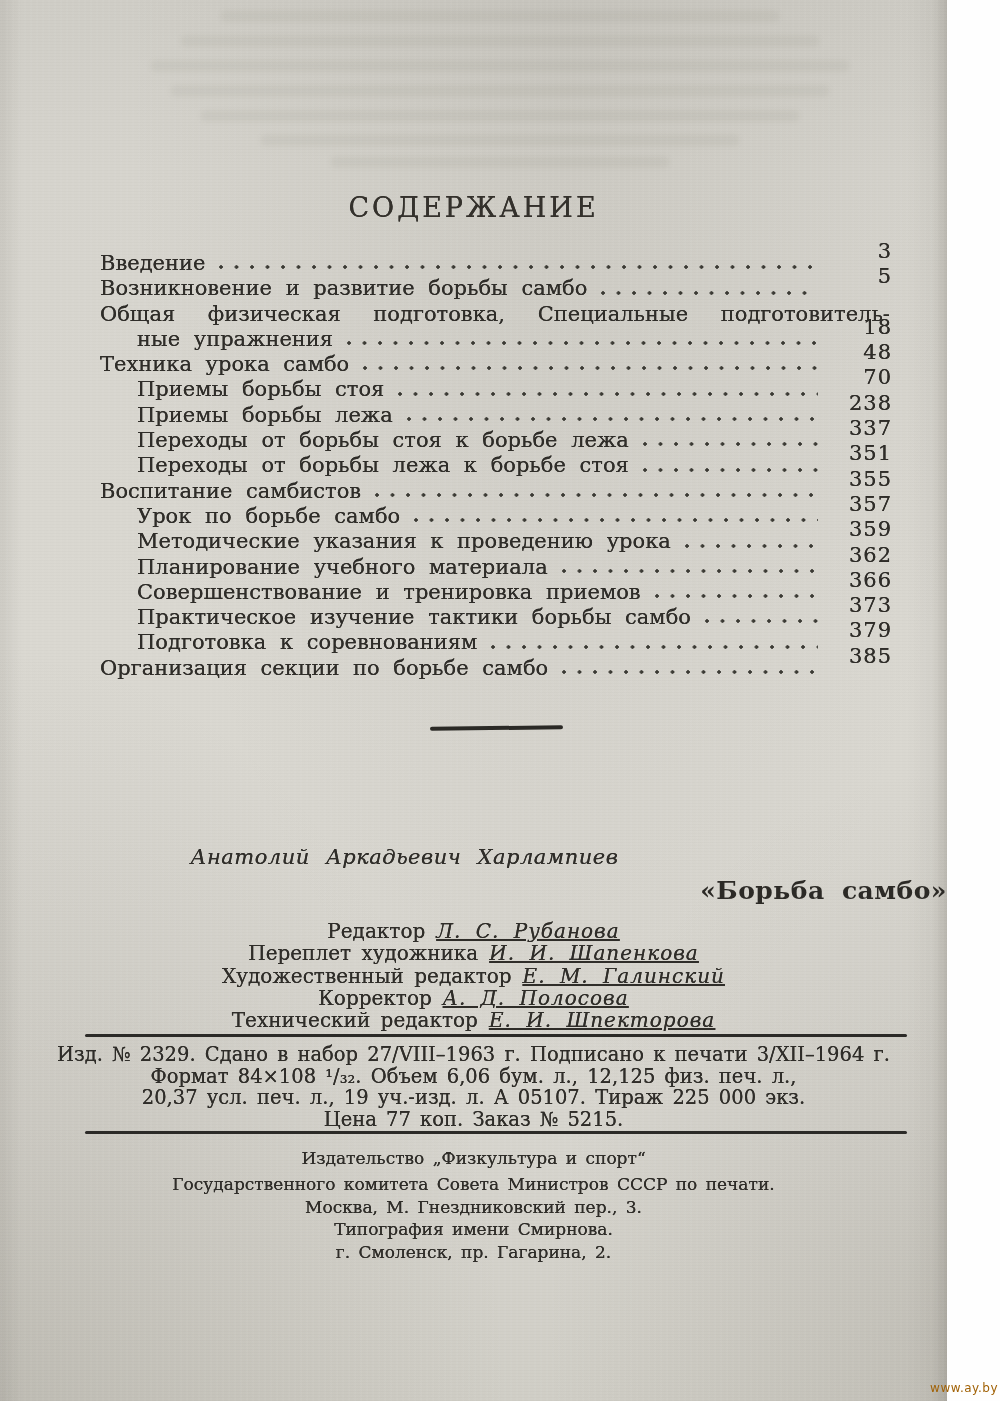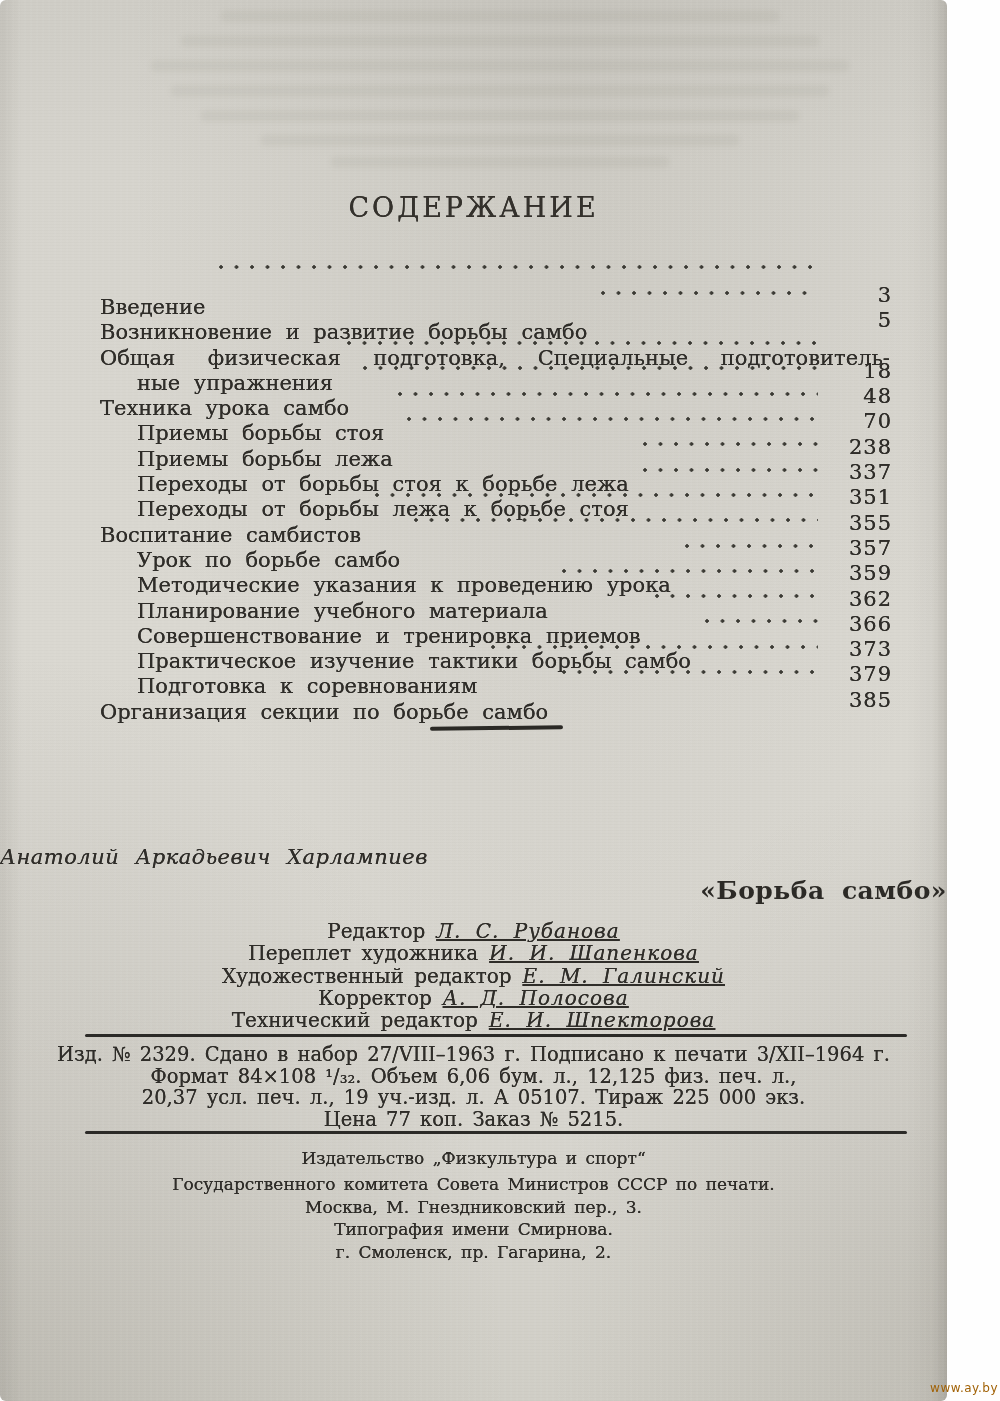--- a/index.html
+++ b/index.html
@@ -15,21 +15,20 @@
   
   .page{
     position:absolute;left:0;top:0;width:947px;height:1401px;
     background:
       radial-gradient(ellipse at 0% 100%, rgba(95,90,80,0.16), rgba(95,90,80,0) 38%),
       radial-gradient(ellipse at 100% 95%, rgba(95,90,80,0.14), rgba(95,90,80,0) 30%),
       radial-gradient(ellipse at 60% 6%, rgba(110,105,95,0.10), rgba(110,105,95,0) 55%),
       linear-gradient(90deg, rgba(90,85,78,0.10), rgba(90,85,78,0) 22px),
       linear-gradient(270deg, rgba(80,75,66,0.20), rgba(80,75,66,0.05) 14px, rgba(80,75,66,0) 40px),
       linear-gradient(180deg,#cfcdc6 0%,#d6d4cd 12%,#dad8d1 45%,#d7d5ce 80%,#d0cec6 100%);
-    border-radius: 6px;
   }
   
   .page::before{
     content:"";position:absolute;inset:0;
     background:
       repeating-linear-gradient(0deg, rgba(0,0,0,0.015) 0 1px, rgba(0,0,0,0) 1px 3px),
       repeating-linear-gradient(90deg, rgba(255,255,255,0.03) 0 2px, rgba(255,255,255,0) 2px 6px);
     pointer-events:none;
   }
   
@@ -54,21 +53,21 @@
   
   .doc-title{
     position:absolute;left:0;top:192px;width:947px;text-align:center;
     font-size:27px;letter-spacing:3px;color:#34312c;
     text-shadow:0 0 0.5px #34312c;
   }
 
   
   .toc{position:absolute;left:100px;top:251px;width:792px;font-size:21px;}
   .toc-row{display:flex;align-items:baseline;height:25.3px;line-height:25.3px;}
-  .toc-label{white-space:nowrap;word-spacing:7px;text-shadow:0 0 0.4px #2f2d29;margin-top:44px;}
+  .toc-label{white-space:nowrap;word-spacing:7px;text-shadow:0 0 0.4px #2f2d29;}
   .ind .toc-label{padding-left:37px;}
   .just .toc-label{word-spacing:26px;}
   .leader{
     flex:1;align-self:flex-end;height:4px;min-width:0;
     margin:0 10px 7px 14px;
     background-image:radial-gradient(circle at 2px 2px, #3b3a34 1.5px, rgba(0,0,0,0) 2px);
     background-size:15.5px 4px;background-repeat:repeat-x;
   }
   .noleader .leader{visibility:hidden;}
   .toc-page{
@@ -77,21 +76,21 @@
   }
 
   
   .divider{
     position:absolute;left:430px;top:726px;width:133px;height:3.5px;
     background:#2b2a26;transform:rotate(-0.6deg);border-radius:2px;
   }
 
   
   .author-line{
-    position:absolute;left:0;top:845px;width:809px;
+    position:absolute;left:0;top:845px;width:809px;text-align:center;
     font-size:21px;font-style:italic;word-spacing:9px;letter-spacing:0.5px;
     text-shadow:0 0 0.4px #2f2d29;
   }
   .book-title{
     position:absolute;left:0;top:876px;width:947px;text-align:right;
     font-size:25px;font-weight:bold;word-spacing:8px;letter-spacing:0.5px;color:#2c2a26;
   }
   .credits{position:absolute;left:0;top:920px;width:947px;text-align:center;font-size:20px;}
   .credit-line{height:22.3px;line-height:22.3px;word-spacing:4px;text-shadow:0 0 0.4px #2f2d29;}
   .credit-role{margin-right:0.55em;}

